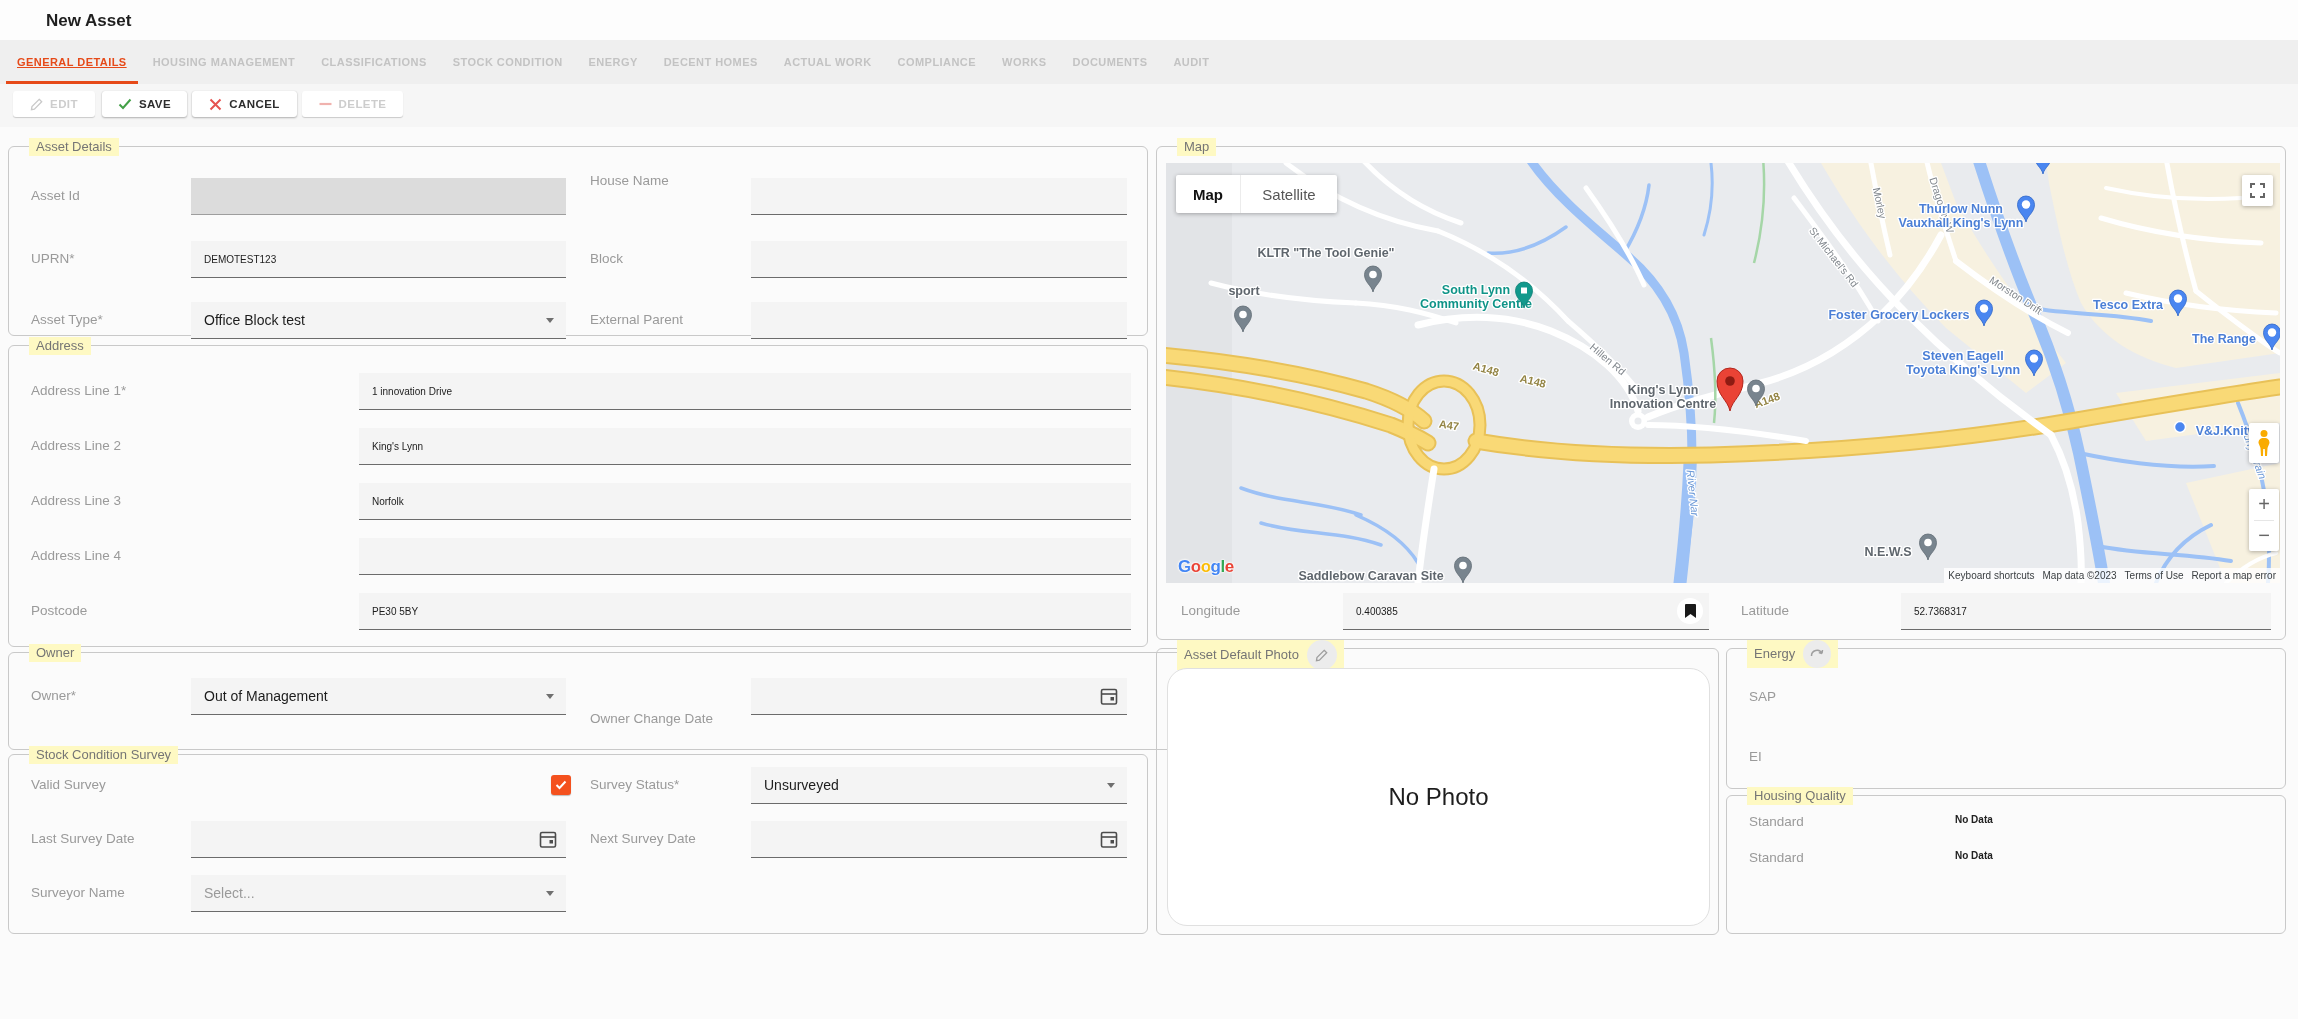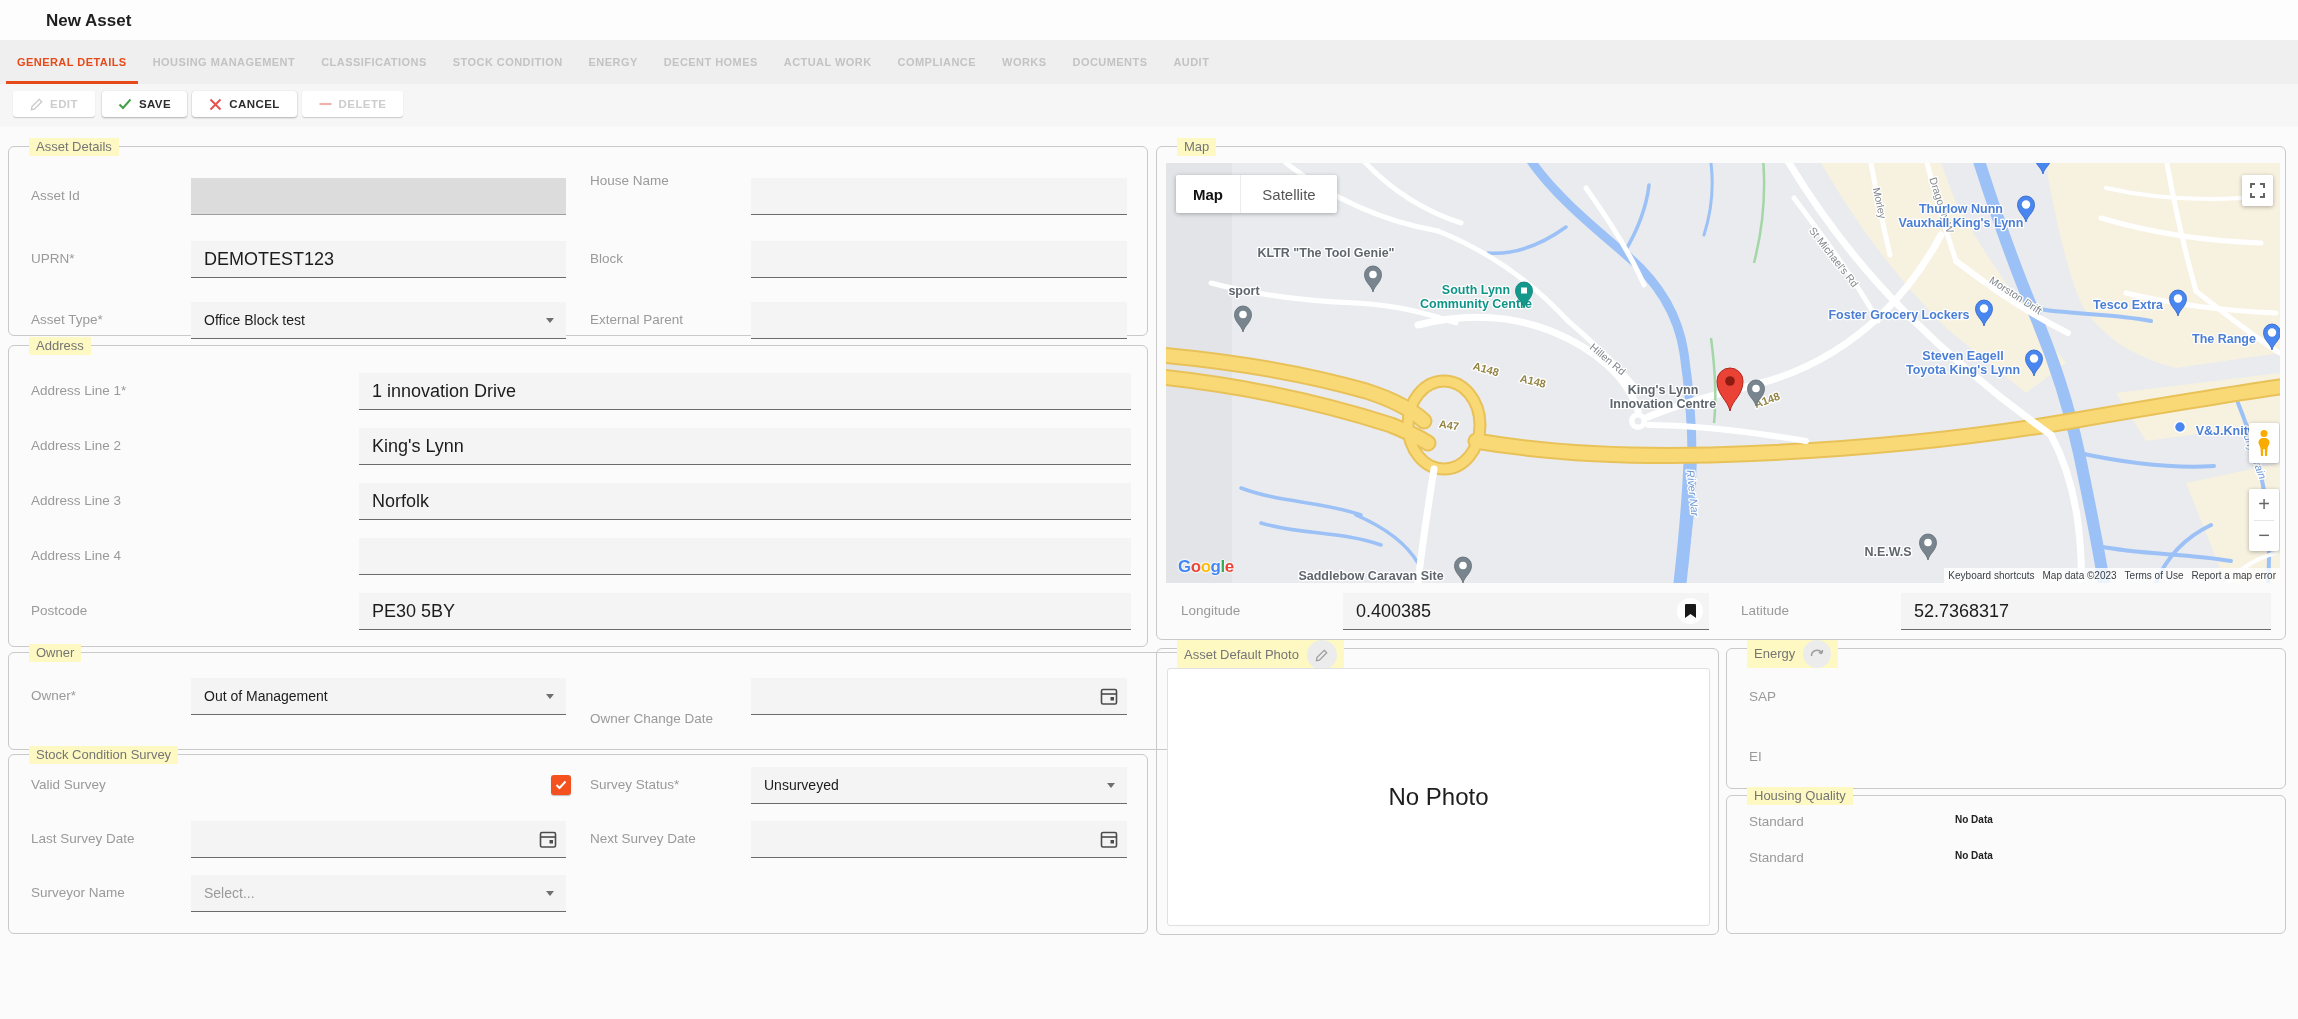--- a/index.html
+++ b/index.html
@@ -6,37 +6,37 @@
   *{box-sizing:border-box;}
   .app{position:relative;width:2298px;height:1019px;background:#fbfbfb;
        font-family:"Liberation Sans","DejaVu Sans",sans-serif;overflow:hidden;}
 
   
   .hdr{position:absolute;left:0;top:0;width:2298px;height:40px;background:#fdfdfd;}
   .hdr .title{position:absolute;left:46px;top:0;line-height:42px;font-size:17px;font-weight:600;color:#1f1f1f;}
   .tabbar{position:absolute;left:0;top:40px;width:2298px;height:44px;background:#efefef;display:flex;align-items:center;padding-left:4px;}
   .tab{position:relative;height:44px;line-height:44px;padding:0 13px;font-size:11px;font-weight:600;
        letter-spacing:.45px;color:#c3c3c3;cursor:pointer;white-space:nowrap;}
-  .tab.active{color:#e64a19;}
+  .tab.active{color:#e64a19;text-decoration:underline;}
   .tab.active::after{content:"";position:absolute;left:2px;right:2px;bottom:0;height:3px;background:#e64a19;}
   .toolbar{position:absolute;left:0;top:84px;width:2298px;height:43px;background:#f6f6f6;}
   .btn{position:absolute;top:7px;height:26px;background:#fff;border:none;border-radius:3px;
        box-shadow:0 1px 2px rgba(0,0,0,.28),0 0 1px rgba(0,0,0,.15);display:flex;align-items:center;justify-content:center;
        gap:7px;font-family:inherit;font-size:11.5px;font-weight:700;letter-spacing:.4px;color:#2d2d2d;cursor:pointer;}
   .btn.disabled{color:#cdcdcd;box-shadow:0 1px 1px rgba(0,0,0,.18);cursor:default;}
   .btn svg{flex:0 0 auto;}
 
   
   .fs{position:absolute;border:1px solid #c9c9c9;border-radius:6px;}
   .legend{position:absolute;top:-9px;left:20px;background:#fef9c3;padding:0 7px;font-size:13px;color:#757575;
           display:flex;align-items:center;gap:8px;line-height:18px;white-space:nowrap;}
   .flabel{position:absolute;font-size:13.5px;color:#9a9a9a;white-space:nowrap;}
   .ctrl{position:absolute;height:37px;background:#f4f4f4;border-bottom:1px solid #6b6b6b;
         font-size:14px;color:#1c1c1c;display:flex;align-items:center;padding:0 13px;}
-  .ctrl input{border:none;background:transparent;font-family:inherit;font-size:18px;color:#1c1c1c;width:100%;outline:none;padding:0;}
+  .ctrl input{border:none;background:transparent;font-family:inherit;font-size:10px;color:#1c1c1c;width:100%;outline:none;padding:0;}
   .ctrl.disabled{background:#dcdcdc;border-bottom:1px solid #9e9e9e;}
   .ctrl .ph{color:#9a9a9a;}
   .caret{position:absolute;right:12px;top:16px;width:0;height:0;border-left:4.5px solid transparent;
          border-right:4.5px solid transparent;border-top:5px solid #6f6f6f;}
   .icon-right{position:absolute;right:9px;top:8px;}
   .checkbox{position:absolute;width:20px;height:20px;border-radius:3px;background:#f4511e;
             box-shadow:0 1px 1px rgba(0,0,0,.25);display:flex;align-items:center;justify-content:center;cursor:pointer;}
   .circle-ic{width:30px;height:30px;border-radius:50%;background:#ececec;display:flex;align-items:center;justify-content:center;cursor:pointer;}
 
   
@@ -68,21 +68,21 @@
   text.poi{font-size:12.5px;font-weight:600;}
   text.blue{fill:#4b7fd6;}
   text.teal{fill:#0f9488;}
   text.dark{fill:#5f666d;}
   text.street{fill:#81878d;font-size:10.5px;font-weight:400;}
   text.water{fill:#6f9bd8;font-size:11px;font-style:italic;font-weight:400;}
   text.shield{fill:#948545;font-size:11px;font-weight:700;}
 
   
   .photo-box{position:absolute;left:10px;top:19px;width:543px;height:258px;background:#fff;
-             border:1px solid #e0e0e0;border-radius:3px;display:flex;align-items:center;justify-content:center;}
+             border:1px solid #e0e0e0;border-radius:20px;display:flex;align-items:center;justify-content:center;}
   .photo-box .nophoto{font-size:24px;color:#1d1d1d;}
   .kv-label{position:absolute;font-size:13.5px;color:#9a9a9a;}
   .kv-value{position:absolute;font-size:10px;color:#212121;font-weight:600;}
 </style>
 </head>
 <body>
 
 <div class="app">
 
   <div class="hdr">

